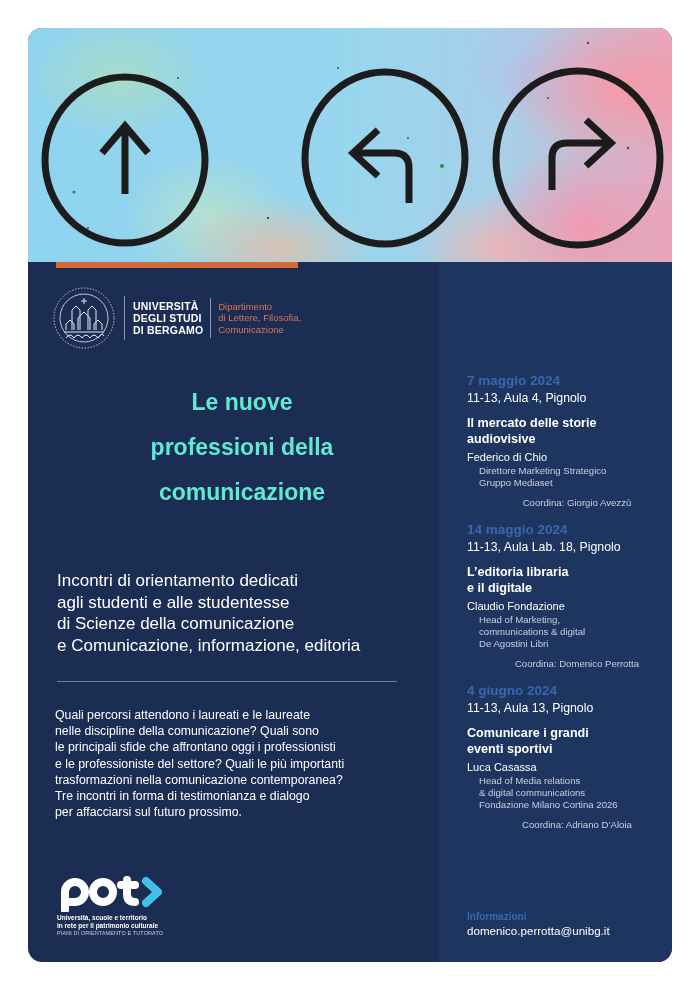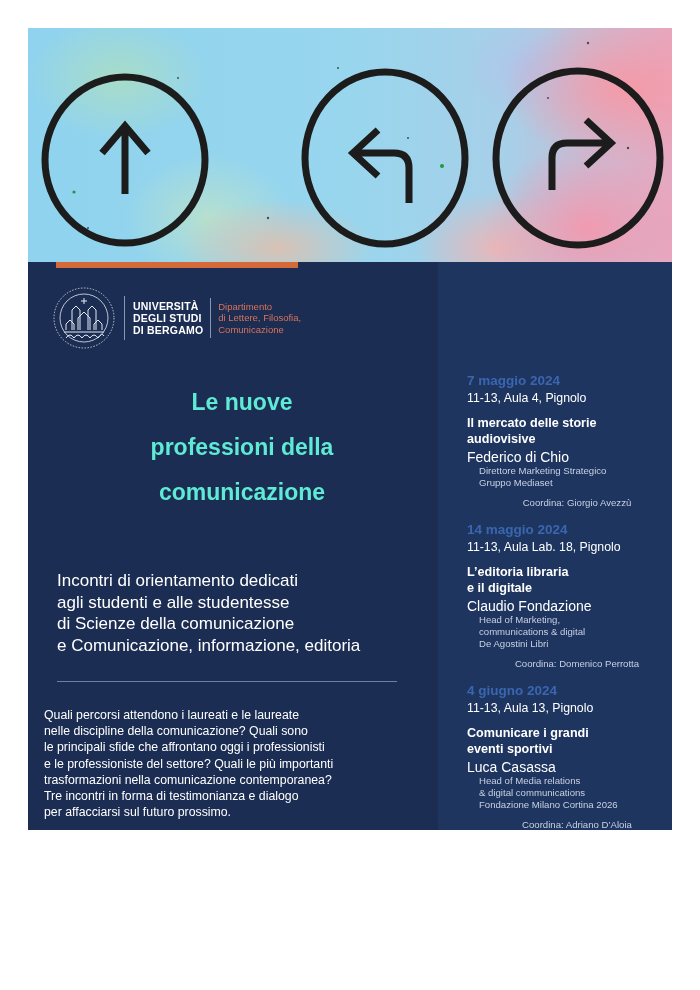--- a/index.html
+++ b/index.html
@@ -1,19 +1,19 @@
 <!DOCTYPE html>
 <html><head>
   <meta charset="utf-8">
   <style>
     * { margin: 0; padding: 0; box-sizing: border-box; }
     html, body { width: 700px; height: 990px; background: #ffffff; overflow: hidden; }
     body { font-family: "DejaVu Sans", sans-serif; position: relative; }
 
-    .poster { position: absolute; left: 28px; top: 28px; width: 644px; height: 802px; background: #1b2d52; overflow: hidden; }
+    .poster { position: absolute; left: 28px; top: 28px; width: 644px; height: 934px; background: #1b2d52; overflow: hidden; border-radius: 14px; }
 
     
     .hero { position: absolute; left: 0; top: 0; width: 644px; height: 234px; overflow: hidden;
       background:
         radial-gradient(ellipse 180px 110px at 600px 60px, #f49aa8 0%, rgba(244,154,168,0) 70%),
         radial-gradient(ellipse 150px 120px at 560px 200px, #f19ab0 0%, rgba(241,154,176,0) 70%),
         radial-gradient(ellipse 120px 80px at 470px 220px, #e9b7b8 0%, rgba(233,183,184,0) 70%),
         radial-gradient(ellipse 140px 70px at 250px 220px, #d9c2b4 0%, rgba(217,194,180,0) 70%),
         radial-gradient(ellipse 130px 90px at 90px 50px, #a8dcc8 0%, rgba(168,220,200,0) 70%),
         radial-gradient(ellipse 120px 90px at 180px 190px, #b6e0cf 0%, rgba(182,224,207,0) 70%),
@@ -35,37 +35,37 @@
     .dept-name { color: #d9735a; font-family: "Liberation Sans", sans-serif; font-size: 9.5px; line-height: 11.5px; }
 
     .main-title { position: absolute; left: 29px; top: 352px; width: 370px; color: #5eead4; font-family: "Liberation Sans", sans-serif; font-weight: 700; font-size: 23px; line-height: 45px; text-align: center; }
     .main-title span { display: block; }
 
     .subtitle { position: absolute; left: 29px; top: 542px; width: 380px; color: #ffffff; font-family: "Liberation Sans", sans-serif; font-size: 17px; line-height: 21.5px; }
     .subtitle span { display: block; white-space: nowrap; }
 
     .separator { position: absolute; left: 29px; top: 653px; width: 340px; height: 1px; background: #6d7fa3; }
 
-    .intro { position: absolute; left: 16px; top: 679px; width: 380px; color: #ffffff; font-family: "Liberation Sans", sans-serif; font-size: 12.3px; line-height: 16.2px; }
+    .intro { position: absolute; left: 27px; top: 679px; width: 380px; color: #ffffff; font-family: "Liberation Sans", sans-serif; font-size: 12.3px; line-height: 16.2px; }
     .intro span { display: block; white-space: nowrap; }
 
     
     .pot-logo { position: absolute; left: 29px; top: 848px; }
     .pot-word { display: flex; align-items: center; height: 36px; }
     .pot-tag1 { color: #ffffff; font-family: "Liberation Sans", sans-serif; font-weight: 700; font-size: 6.5px; line-height: 8px; margin-top: 2px; white-space: nowrap; }
     .pot-tag2 { color: #c8d0e0; font-family: "Liberation Sans", sans-serif; font-size: 5.5px; line-height: 7px; white-space: nowrap; letter-spacing: 0.1px; }
 
     
     .events { position: absolute; left: 439px; top: 343px; width: 220px; }
     .event { margin-bottom: 11px; }
     .ev-date { color: #3a66b0; font-family: "Liberation Sans", sans-serif; font-weight: 700; font-size: 13.5px; line-height: 19px; }
     .ev-time { color: #ffffff; font-family: "Liberation Sans", sans-serif; font-size: 12.3px; line-height: 17px; margin-bottom: 8px; white-space: nowrap; }
     .ev-title { color: #ffffff; font-family: "Liberation Sans", sans-serif; font-weight: 700; font-size: 12.6px; line-height: 16px; }
     .ev-title span { display: block; }
-    .ev-speaker { color: #ffffff; font-family: "Liberation Sans", sans-serif; font-size: 14px; line-height: 16px; margin-top: 2px; }
+    .ev-speaker { color: #ffffff; font-family: "Liberation Sans", sans-serif; font-size: 11px; line-height: 16px; margin-top: 2px; }
     .ev-role { color: #c8d0e2; font-family: "Liberation Sans", sans-serif; font-size: 9.6px; line-height: 12px; }
     .ev-role span { display: block; white-space: nowrap; padding-left: 12px; }
     .ev-coord { color: #c8d0e2; font-family: "Liberation Sans", sans-serif; font-size: 9.6px; line-height: 12px; margin-top: 8px; text-align: center; }
 
     .info { position: absolute; left: 439px; top: 882px; }
     .info-label { color: #3a66b0; font-family: "Liberation Sans", sans-serif; font-weight: 700; font-size: 10px; line-height: 13px; }
     .info-email { color: #ffffff; font-family: "Liberation Sans", sans-serif; font-size: 11.6px; line-height: 15px; }
   </style>
 </head>
 <body>

